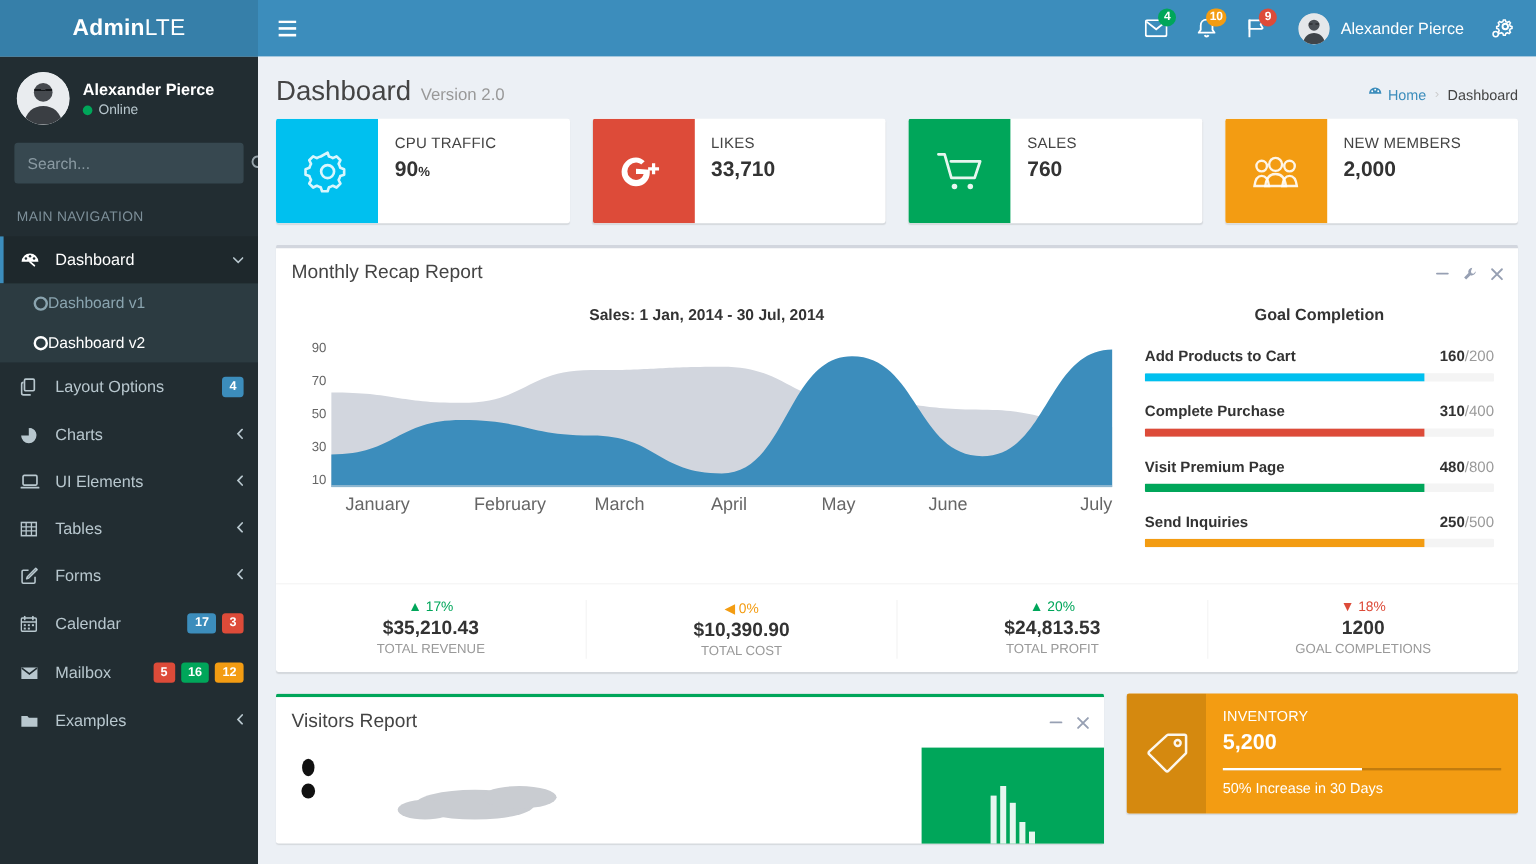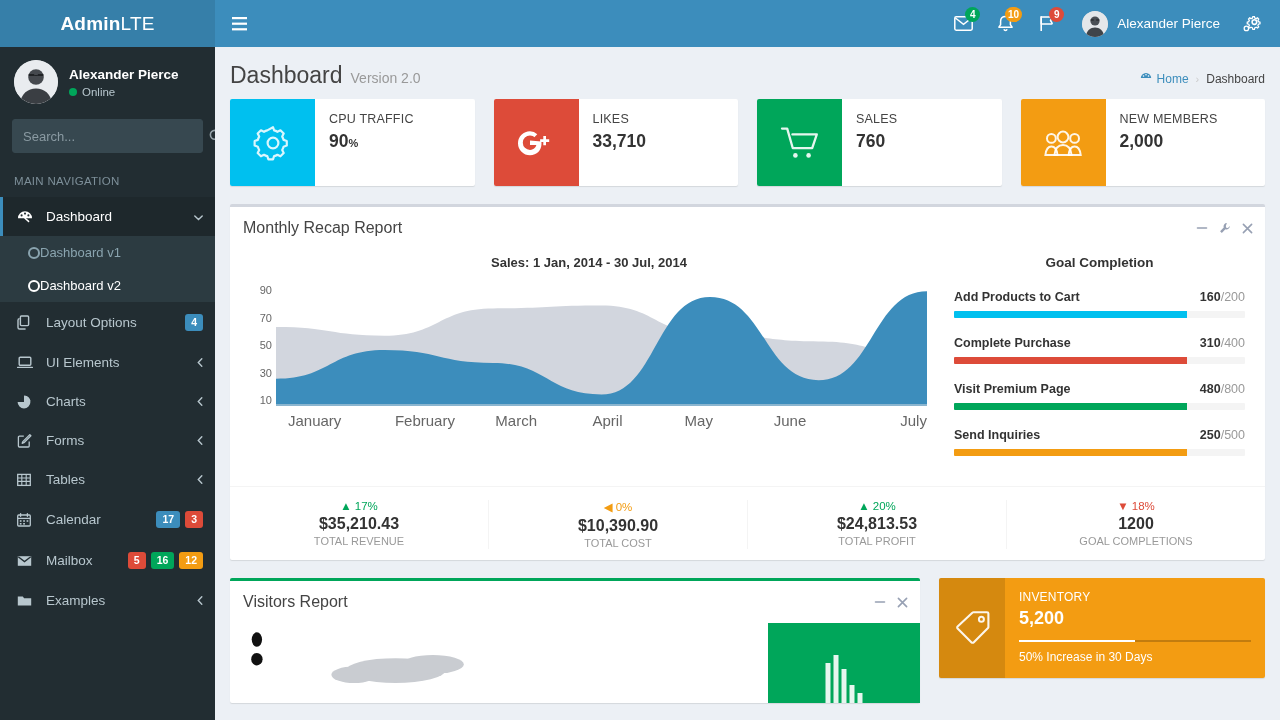--- a/index.html
+++ b/index.html
@@ -390,77 +390,77 @@
           <span class="badges">
             <span class="badge" style="background:#3c8dbc">4</span>
           </span>
         </a>
       </li>
 
 
       <li>
         <a href="#">
           <span class="mi-icon">
+            <svg width="14" height="14" viewBox="0 0 14 14">
+                <path d="M7 7 V0.6 A6.4 6.4 0 1 1 0.6 7 Z" fill="#b8c7ce"></path>
+                <path d="M7.9 0.7 A6.4 6.4 0 0 1 13.3 6.1 H7.9 Z" fill="#b8c7ce"></path>
+              </svg>
+          </span>
+          <span class="mi-label">Charts</span>
+          <span class="angle">
+            <svg width="6" height="9" viewBox="0 0 6 9">
+                <path d="M4.8 0.8 L1.3 4.5 L4.8 8.2" fill="none" stroke="#b8c7ce" stroke-width="1.4" stroke-linecap="round"></path>
+              </svg>
+          </span>
+        </a>
+      </li>
+
+      <li>
+        <a href="#">
+          <span class="mi-icon">
             <svg width="16" height="13" viewBox="0 0 16 13">
                 <rect x="2.2" y="1.2" width="11.6" height="8" rx="1" fill="none" stroke="#b8c7ce" stroke-width="1.4"></rect>
                 <path d="M0.6 11.4 h14.8" stroke="#b8c7ce" stroke-width="1.4" stroke-linecap="round"></path>
               </svg>
           </span>
           <span class="mi-label">UI Elements</span>
           <span class="angle">
             <svg width="6" height="9" viewBox="0 0 6 9">
                 <path d="M4.8 0.8 L1.3 4.5 L4.8 8.2" fill="none" stroke="#b8c7ce" stroke-width="1.4" stroke-linecap="round"></path>
               </svg>
           </span>
         </a>
       </li>
 
       <li>
         <a href="#">
           <span class="mi-icon">
             <svg width="14" height="14" viewBox="0 0 14 14">
-                <path d="M7 7 V0.6 A6.4 6.4 0 1 1 0.6 7 Z" fill="#b8c7ce"></path>
-                <path d="M7.9 0.7 A6.4 6.4 0 0 1 13.3 6.1 H7.9 Z" fill="#b8c7ce"></path>
-              </svg>
-          </span>
-          <span class="mi-label">Charts</span>
+                <rect x="0.7" y="1.4" width="12.6" height="11" fill="none" stroke="#b8c7ce" stroke-width="1.3"></rect>
+                <path d="M0.7 5 h12.6 M0.7 8.4 h12.6 M4.8 1.4 v11 M9.2 1.4 v11" stroke="#b8c7ce" stroke-width="1.1"></path>
+              </svg>
+          </span>
+          <span class="mi-label">Tables</span>
           <span class="angle">
             <svg width="6" height="9" viewBox="0 0 6 9">
                 <path d="M4.8 0.8 L1.3 4.5 L4.8 8.2" fill="none" stroke="#b8c7ce" stroke-width="1.4" stroke-linecap="round"></path>
               </svg>
           </span>
         </a>
       </li>
 
       <li>
         <a href="#">
           <span class="mi-icon">
             <svg width="15" height="15" viewBox="0 0 15 15">
                 <path d="M12.8 1.6 l1.1 1.1 l-7 7 l-1.7 0.6 l0.6 -1.7 Z" fill="none" stroke="#b8c7ce" stroke-width="1.3" stroke-linejoin="round"></path>
                 <path d="M12.2 8.6 v4.4 a1 1 0 0 1 -1 1 H2.4 a1 1 0 0 1 -1 -1 V4.2 a1 1 0 0 1 1 -1 h4.4" fill="none" stroke="#b8c7ce" stroke-width="1.3"></path>
               </svg>
           </span>
           <span class="mi-label">Forms</span>
-          <span class="angle">
-            <svg width="6" height="9" viewBox="0 0 6 9">
-                <path d="M4.8 0.8 L1.3 4.5 L4.8 8.2" fill="none" stroke="#b8c7ce" stroke-width="1.4" stroke-linecap="round"></path>
-              </svg>
-          </span>
-        </a>
-      </li>
-
-      <li>
-        <a href="#">
-          <span class="mi-icon">
-            <svg width="14" height="14" viewBox="0 0 14 14">
-                <rect x="0.7" y="1.4" width="12.6" height="11" fill="none" stroke="#b8c7ce" stroke-width="1.3"></rect>
-                <path d="M0.7 5 h12.6 M0.7 8.4 h12.6 M4.8 1.4 v11 M9.2 1.4 v11" stroke="#b8c7ce" stroke-width="1.1"></path>
-              </svg>
-          </span>
-          <span class="mi-label">Tables</span>
           <span class="angle">
             <svg width="6" height="9" viewBox="0 0 6 9">
                 <path d="M4.8 0.8 L1.3 4.5 L4.8 8.2" fill="none" stroke="#b8c7ce" stroke-width="1.4" stroke-linecap="round"></path>
               </svg>
           </span>
         </a>
       </li>
 
       <li>
         <a href="#">

